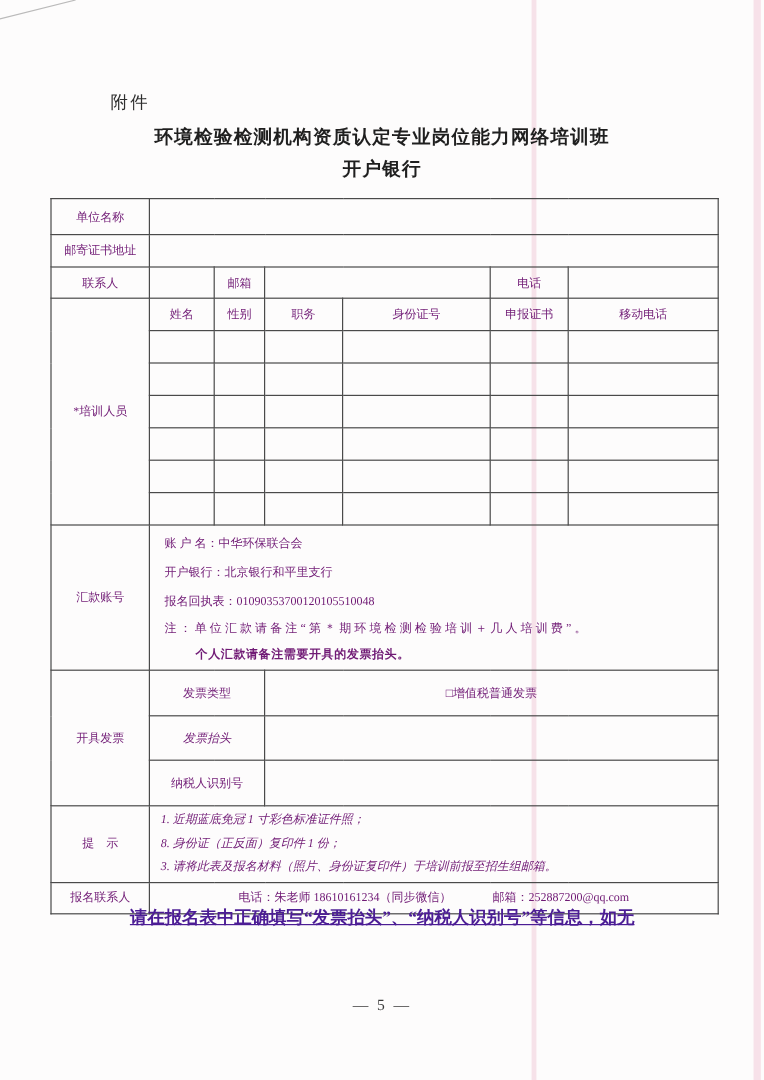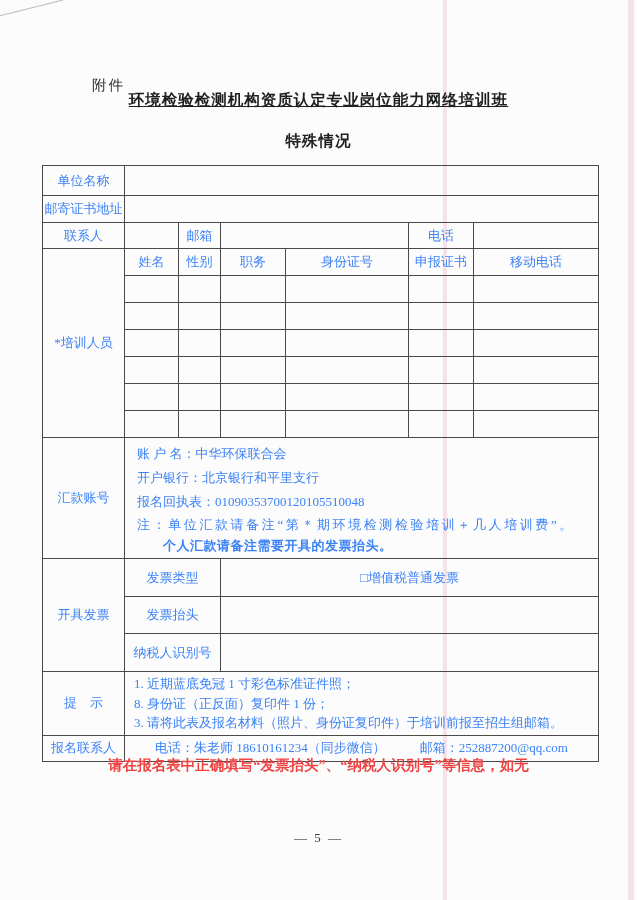--- a/index.html
+++ b/index.html
@@ -15,69 +15,70 @@
   
   .fold-line{position:absolute;top:0;left:443px;width:4px;height:900px;
     background:rgba(238,196,210,0.45);}
   .edge-line{position:absolute;top:0;left:628px;width:6px;height:900px;
     background:rgba(242,203,216,0.55);}
   .corner-artifact{position:absolute;top:8px;left:-6px;width:70px;height:1px;
     background:rgba(120,120,120,0.5);transform:rotate(-14deg);}
   .attachment{position:absolute;left:92px;top:76px;font-size:14.5px;letter-spacing:2px;}
   .title{position:absolute;left:0;width:637px;text-align:center;font-weight:bold;
     color:#1f1f1f;font-size:15.5px;letter-spacing:1px;}
-  .title1{top:90px;text-decoration:underline;}
+  .title1{top:104px;}
   .title2{top:131px;}
   table.form{
     position:absolute;left:42px;top:165px;width:556px;
     border-collapse:collapse;table-layout:fixed;
-    font-size:13px;color:#3b82f6;
+    font-size:10px;color:#701a75;
   }
   table.form td{
     border:1.4px solid #4a4a4a;
     padding:0;vertical-align:middle;text-align:center;
     overflow:hidden;
   }
   tr.r-unit td{height:29px;}
   tr.r-mail td{height:26px;}
   tr.r-contact td{height:25px;text-align:center;}
   tr.r-phead td{height:26px;}
   tr.r-empty td{height:26px;}
   tr.r-remit td{height:107px;}
   tr.r-inv1 td{height:37px;}
-  tr.r-inv2 td{height:36px;}
+  tr.r-inv2 td{height:36px;font-style:italic;}
   tr.r-inv3 td{height:37px;}
   tr.r-tips td{height:61px;}
   tr.r-reg td{height:25px;}
   td.left{text-align:left;padding-left:10px;text-decoration:underline;}
   .remit-box{text-align:left;padding:4px 6px 2px 12px;line-height:24px;}
   .remit-note1{line-height:21px;letter-spacing:2.6px;}
   .remit-note2{line-height:21px;padding-left:26px;letter-spacing:0.5px;font-weight:bold;}
-  .tips-box{text-align:left;padding:2px 4px 2px 9px;line-height:19.5px;}
+  .tips-box{text-align:left;padding:2px 4px 2px 9px;line-height:19.5px;font-style:italic;}
   .reg-line{display:inline-block;}
   .reg-gap{display:inline-block;width:34px;}
   .footer-note{
     position:absolute;left:0;top:754px;width:637px;text-align:center;
-    font-weight:bold;font-size:14.5px;line-height:22px;color:#ef4444;
+    font-weight:bold;font-size:14.5px;line-height:22px;color:#4c1d95;
+    text-decoration:underline;
   }
   .page-number{position:absolute;left:0;top:830px;width:637px;text-align:center;
     font-size:13px;color:#3a3a3a;letter-spacing:2px;}
 </style>
 </head>
 <body>
 
 <div class="page">
 
   <div class="corner-artifact"></div>
   <div class="fold-line"></div>
   <div class="edge-line"></div>
 
   <div class="attachment">附件</div>
   <div class="title title1">环境检验检测机构资质认定专业岗位能力网络培训班</div>
-  <div class="title title2">特殊情况</div>
+  <div class="title title2">开户银行</div>
 
   <table class="form">
     <colgroup>
       <col style="width:82px">
         <col style="width:54px">
         <col style="width:42px">
       <col style="width:65px">
         <col style="width:123px">
         <col style="width:65px">
       <col style="width:125px">

